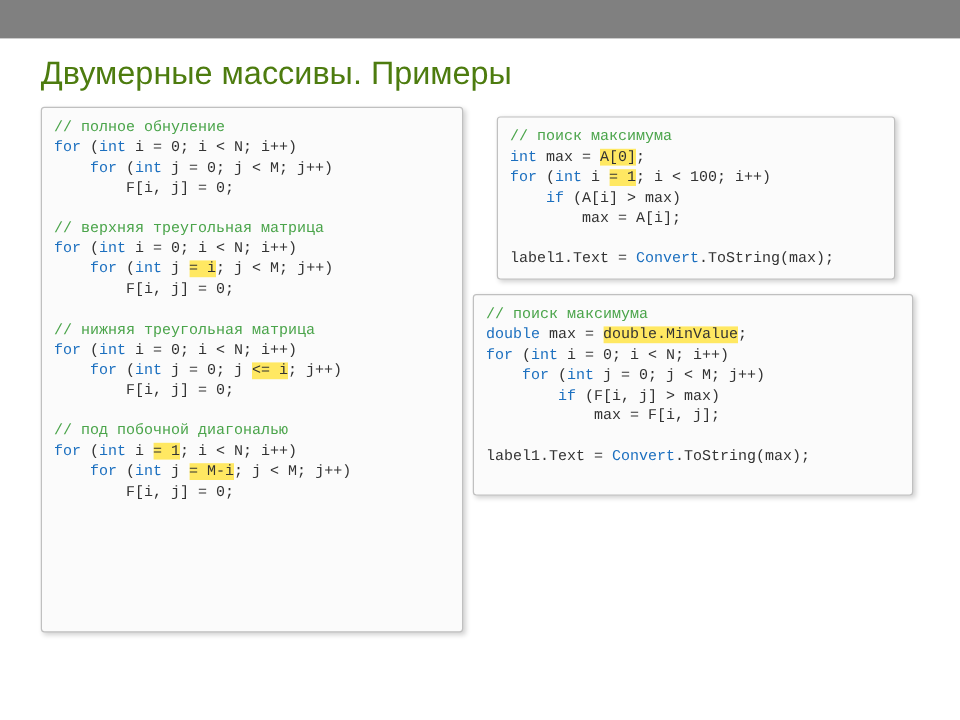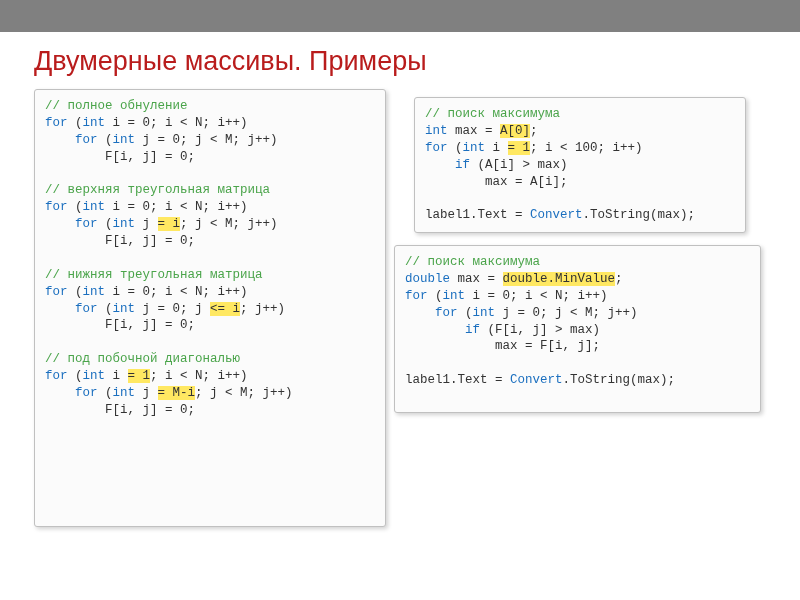--- a/index.html
+++ b/index.html
@@ -14,21 +14,21 @@
   .topbar {
     width: 100%;
     height: 32px;
     background: #808080;
   }
   .slide {
     padding: 14px 34px 10px 34px;
   }
   .title {
     font-size: 27px;
-    color: #b91c1c;
+    color: #4d7c0f;
     font-weight: normal;
     margin: 0 0 12px 0;
   }
   .stage {
     position: relative;
     width: 732px;
     height: 480px;
   }
   .codebox {
     position: absolute;

